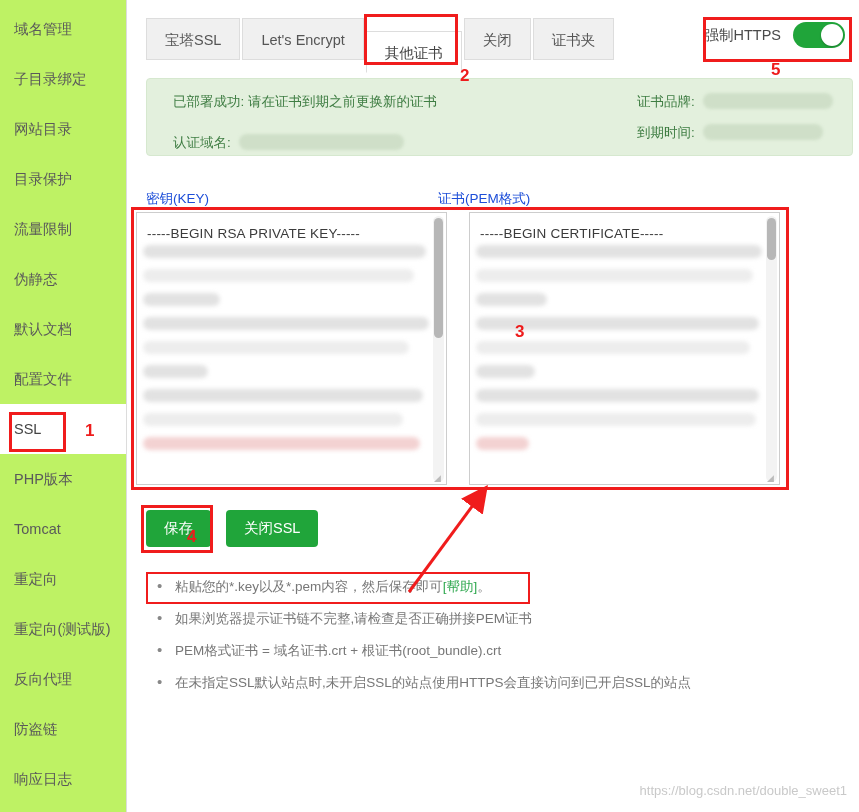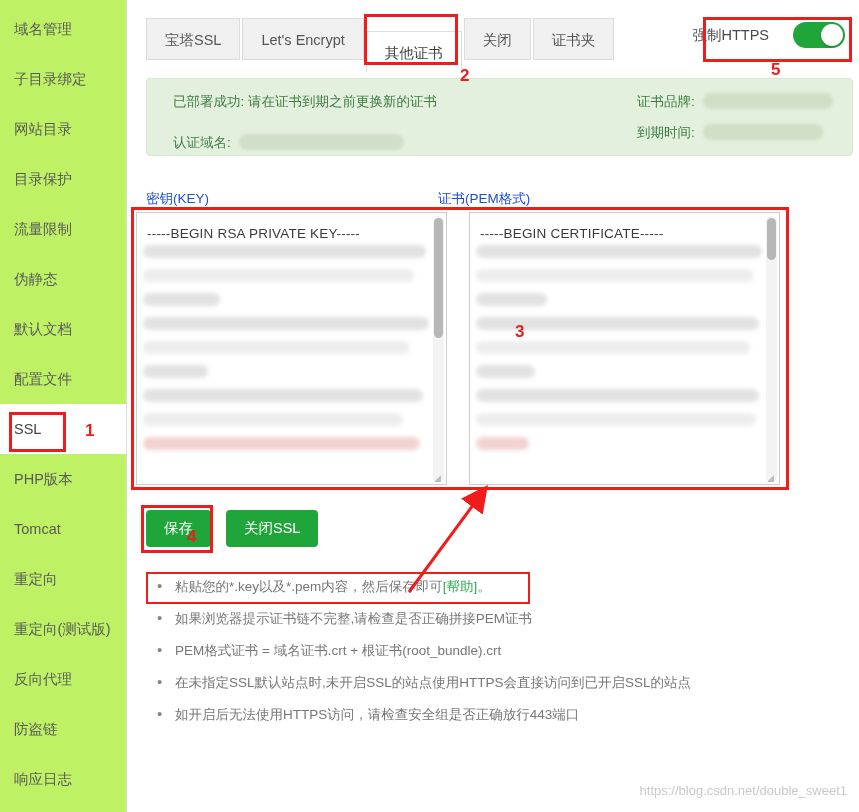--- a/index.html
+++ b/index.html
@@ -85,21 +85,21 @@
     margin-top: 13px;
   }
 
   
   .force-https {
     position: absolute;
     right: 14px;
     top: 22px;
     display: flex;
     align-items: center;
-    gap: 24px;
+    gap: 12px;
     margin-left: 16px;
   }
   .force-https .fh-label {
     font-size: 14.5px;
     color: #4a4a4a;
     white-space: nowrap;
   }
   .switch {
     width: 52px;
     height: 26px;
@@ -440,21 +440,20 @@
       <button class="btn">保存</button>
       <button class="btn">关闭SSL</button>
     </div>
     <div class="save-box"></div>
 
     <ul class="help-list" id="help-list">
         <li><span>粘贴您的*.key以及*.pem内容，然后保存即可</span><span class="help-link">[帮助]</span><span>。</span></li>
         <li><span>如果浏览器提示证书链不完整,请检查是否正确拼接PEM证书</span></li>
         <li><span>PEM格式证书 = 域名证书.crt + 根证书(root_bundle).crt</span></li>
         <li><span>在未指定SSL默认站点时,未开启SSL的站点使用HTTPS会直接访问到已开启SSL的站点</span></li>
-        <li><span>如开启后无法使用HTTPS访问，请检查安全组是否正确放行443端口</span></li>
       </ul>
     <div class="help-redbox"></div>
 
     <svg class="arrow" width="732" height="812">
       <defs>
         <marker id="ah" markerWidth="9" markerHeight="9" refX="4" refY="4.5" orient="auto">
           <path d="M0,0 L9,4.5 L0,9 z" fill="#f01c1c"></path>
         </marker>
       </defs>
       <line x1="282" y1="592" x2="352" y2="497" stroke="#f01c1c" stroke-width="3" marker-end="url(#ah)"></line>

